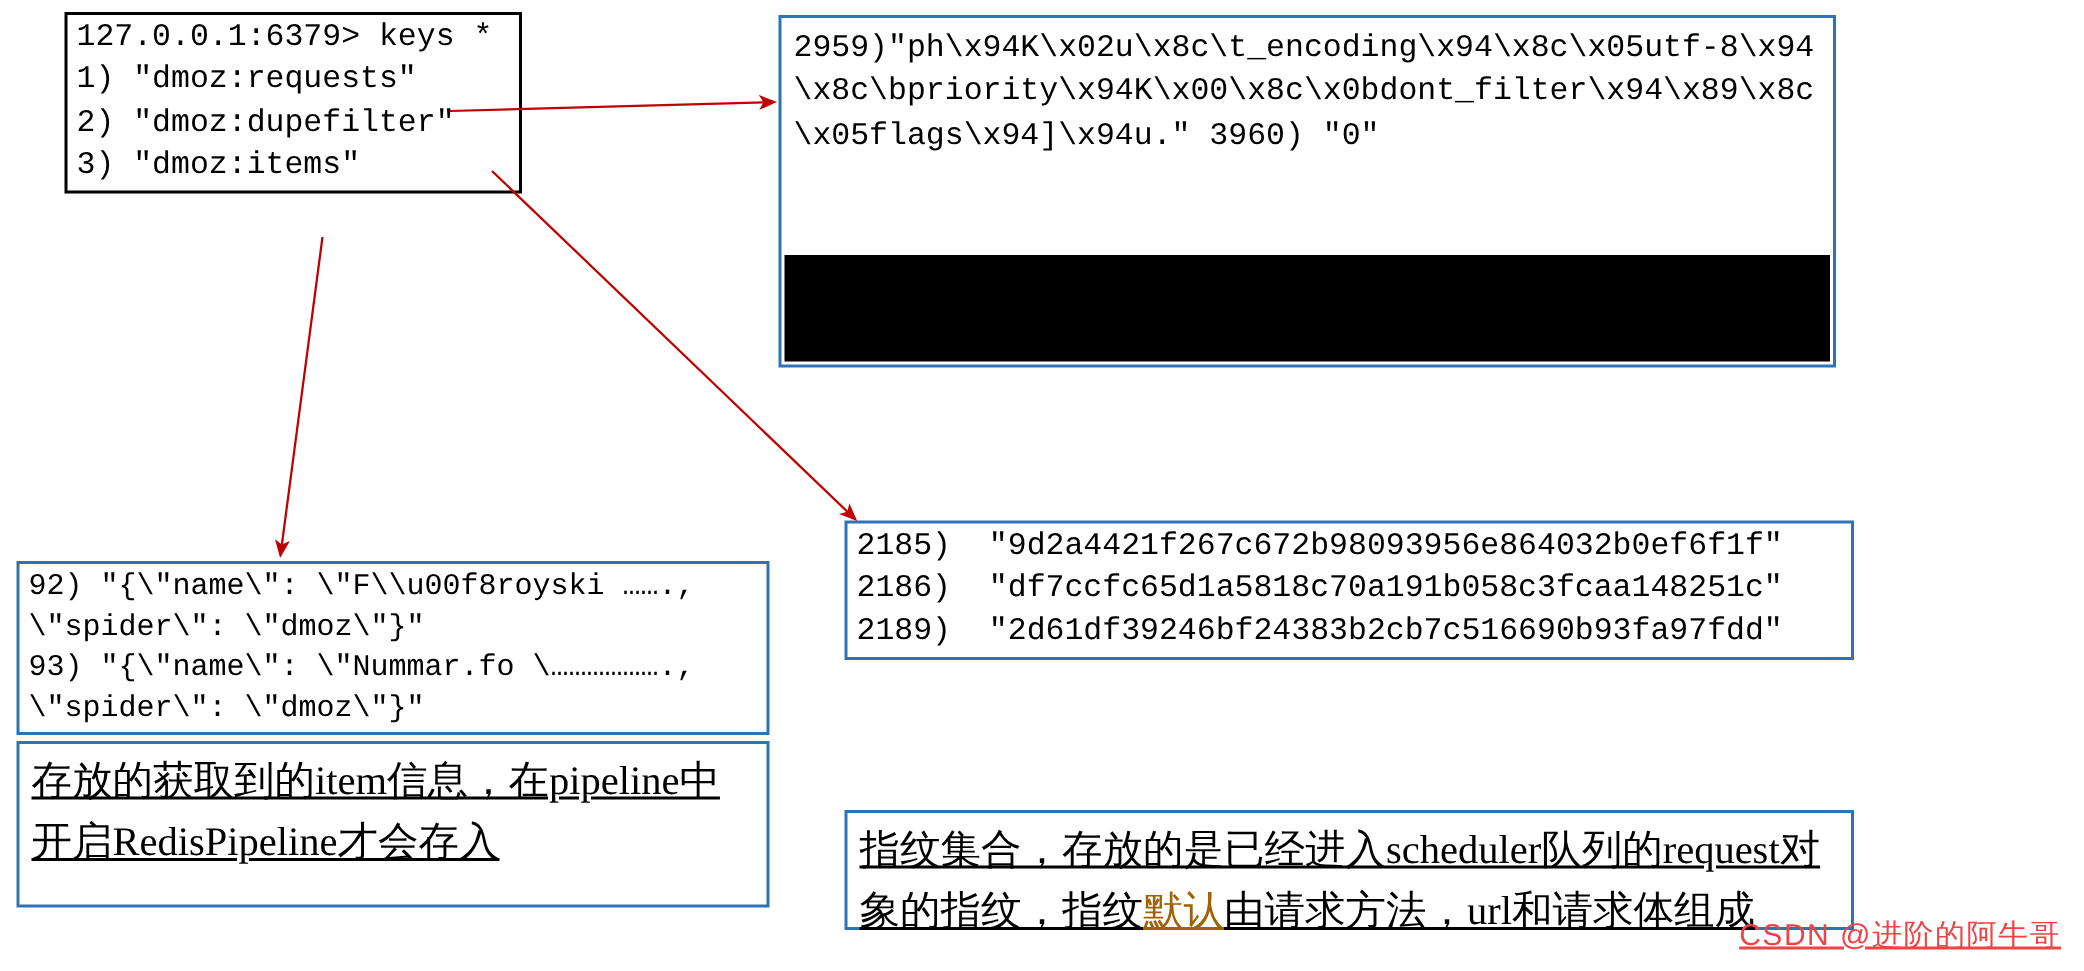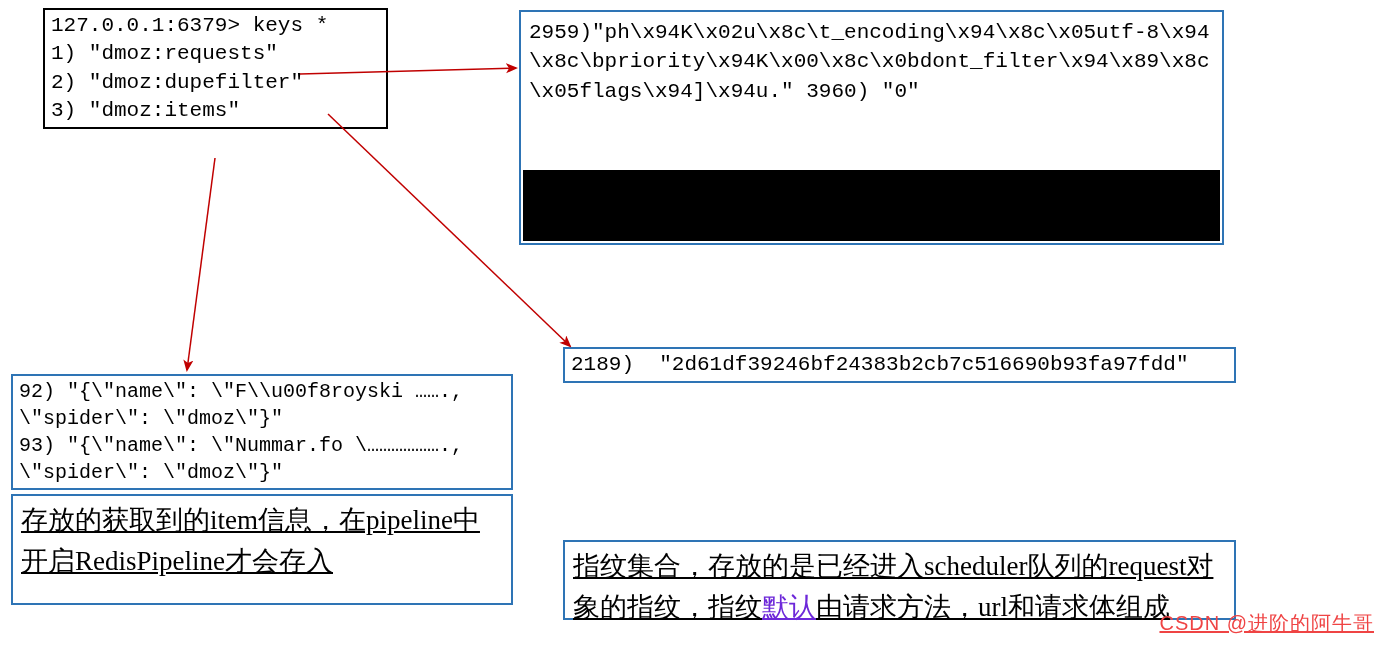--- a/index.html
+++ b/index.html
@@ -11,31 +11,31 @@
     font-family: "Courier New", Consolas, monospace;
     font-size: 21px;
     overflow: hidden;
   }
   .box { position: absolute; background: #ffffff; }
   .blue-border { border: 2px solid #2e74b5; }
   .black-border { border: 2px solid #000000; }
   .code-text { line-height: 1.35; white-space: pre; color: #000; }
   .wrap-text { white-space: normal; word-break: break-all; }
   .desc-text { font-family: "SimSun", "Microsoft YaHei", serif; font-size: 27px; line-height: 1.5; color: #000; text-decoration: underline; }
-  .red { color: #6d28d9; }
+  .red { color: #a16207; }
   .black-fill { background: #000000; }
   svg.arrows { position:absolute; left:0; top:0; width:1389px; height:647px; pointer-events:none; }
   .watermark { position:absolute; right:15px; bottom:10px; color:#ef4444; font-family:"Microsoft YaHei",sans-serif; font-size:20px; letter-spacing:1px;text-decoration:underline; }
   .pad8 { padding: 4px 8px; }
   .pad6 { padding: 2px 6px; }
 </style>
 </head>
 <body>
 
-<div class="box black-border pad6" style="left:43px; top:8px; width:345px;">
+<div class="box black-border pad6" style="left:43px; top:8px; width:305px;">
   <div class="code-text">127.0.0.1:6379&gt; keys *</div>
   <div class="code-text">1) "dmoz:requests"</div>
   <div class="code-text">2) "dmoz:dupefilter"</div>
   <div class="code-text">3) "dmoz:items"</div>
 </div>
 
 <div class="box blue-border" style="left:519px; top:10px; width:705px; height:235px;">
   <div class="code-text wrap-text" style="padding:6px 8px; font-size:21px; line-height:1.4;">2959)"ph\x94K\x02u\x8c\t_encoding\x94\x8c\x05utf-8\x94\x8c\bpriority\x94K\x00\x8c\x0bdont_filter\x94\x89\x8c\x05flags\x94]\x94u."
 3960) "0"</div>
   <div class="black-fill" style="position:absolute; left:2px; right:2px; top:158px; bottom:2px;"></div>
@@ -46,20 +46,22 @@
   <div class="code-text">\"spider\": \"dmoz\"}"</div>
   <div class="code-text">93) "{\"name\": \"Nummar.fo \……………….,</div>
   <div class="code-text">\"spider\": \"dmoz\"}"</div>
 </div>
 
 <div class="box blue-border pad8" style="left:11px; top:494px; width:502px; height:111px;">
   <span class="desc-text">存放的获取到的item信息，在pipeline中开启RedisPipeline才会存入</span>
 </div>
 
 <div class="box blue-border pad6" style="left:563px; top:347px; width:673px;">
+  <div class="code-text">2185)  "9d2a4421f267c672b98093956e864032b0ef6f1f"</div>
+  <div class="code-text">2186)  "df7ccfc65d1a5818c70a191b058c3fcaa148251c"</div>
   <div class="code-text">2189)  "2d61df39246bf24383b2cb7c516690b93fa97fdd"</div>
 </div>
 
 <div class="box blue-border pad8" style="left:563px; top:540px; width:673px; height:80px;">
   <span class="desc-text">指纹集合，存放的是已经进入scheduler队列的request对象的指纹，指纹</span><span class="desc-text red">默认</span><span class="desc-text">由请求方法，url和请求体组成</span>
 </div>
 
 <svg class="arrows">
   <defs>
     <marker id="ah" markerWidth="12" markerHeight="12" refX="10" refY="5" orient="auto" markerUnits="userSpaceOnUse">

